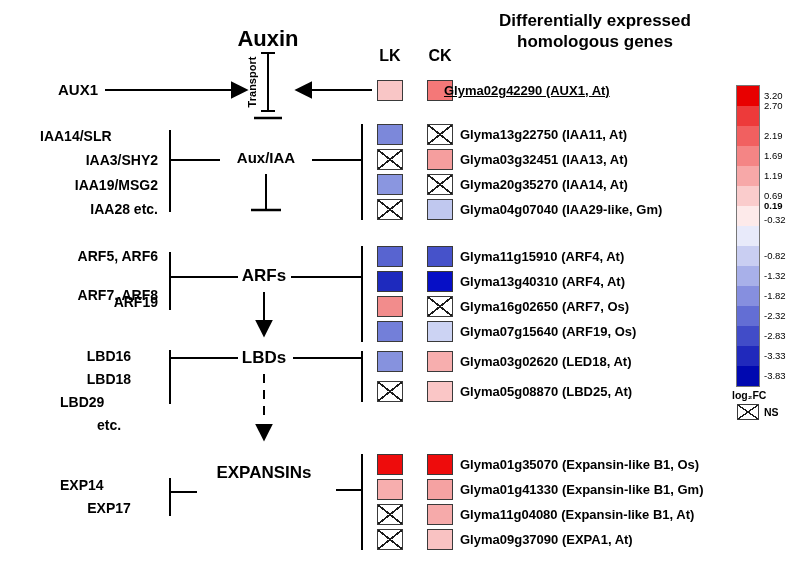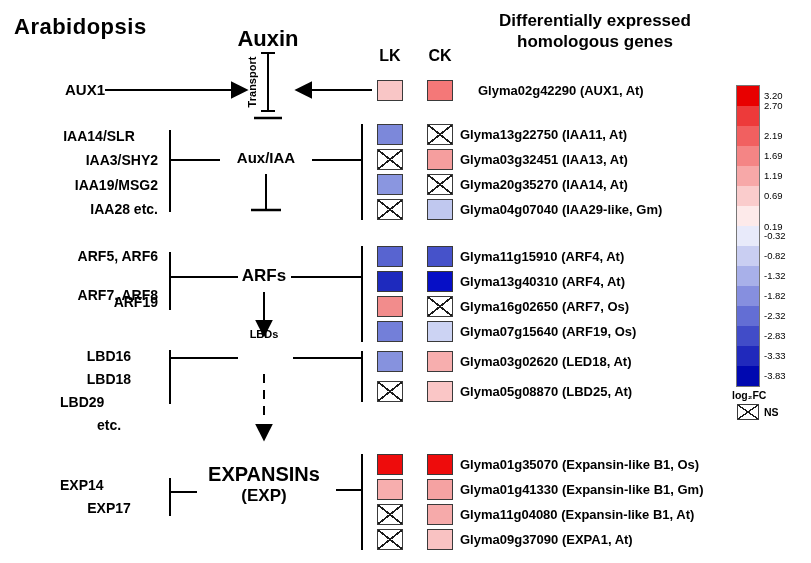--- a/index.html
+++ b/index.html
@@ -9,24 +9,24 @@
   .abs{position:absolute}
   .title{left:14px;top:14px;font-size:22px;font-weight:bold;letter-spacing:.5px}
   .right-header{left:455px;top:10px;width:280px;text-align:center;font-size:17px;font-weight:bold;line-height:1.25}
   .col-header{width:30px;text-align:center;top:47px;font-size:16px;font-weight:bold}
   .col-lk{left:375px}.col-ck{left:425px}
   .node{position:absolute;text-align:center;font-weight:bold;white-space:nowrap}
   .auxin{left:228px;top:26px;width:80px;font-size:22px}
   .transport{left:219px;top:74px;width:70px;height:16px;font-size:11px;font-weight:bold;text-align:center;transform:rotate(-90deg)}
   .aux-iaa{left:206px;top:149px;width:120px;font-size:15px}
   .arfs{left:224px;top:266px;width:80px;font-size:17px}
-  .lbds{left:224px;top:328px;width:80px;font-size:11px}
-  .expansins{left:194px;top:463px;width:140px;font-size:20px}
+  .lbds{left:224px;top:348px;width:80px;font-size:17px}
+  .expansins{left:194px;top:463px;width:140px;font-size:17px}
   .exp-sub{left:194px;top:486px;width:140px;font-size:17px}
-  .aux1-label{left:65px;top:81px;font-size:15px;font-weight:bold}
+  .aux1-label{left:58px;top:81px;font-size:15px;font-weight:bold}
   .left-label{position:absolute;font-size:14px;font-weight:bold;white-space:nowrap}
   .cell{position:absolute;width:26px;height:21px;border:1px solid #3a3a3a}
   .ns-x{background:
     linear-gradient(to top right,transparent 47%,#1c1c1c 47%,#1c1c1c 53%,transparent 53%),
     linear-gradient(to bottom right,transparent 47%,#1c1c1c 47%,#1c1c1c 53%,transparent 53%),
     #fff}
   .gene-label{position:absolute;font-size:13px;font-weight:bold;white-space:nowrap}
   .legend-col{position:absolute;left:736px;top:85px;border:1px solid #777;line-height:0}
   .legend-step{display:block;width:22px;height:20px}
   .legend-label{position:absolute;left:764px;font-size:9.5px;white-space:nowrap}
@@ -76,59 +76,57 @@
       <line x1="362" y1="124" x2="362" y2="220"></line>
       <line x1="291" y1="277" x2="362" y2="277"></line>
       <line x1="362" y1="246" x2="362" y2="342"></line>
       <line x1="293" y1="358" x2="362" y2="358"></line>
       <line x1="362" y1="351" x2="362" y2="402"></line>
       <line x1="336" y1="490" x2="362" y2="490"></line>
       <line x1="362" y1="454" x2="362" y2="550"></line>
     </g>
   </svg>
 
-  <div class="abs title">Arabidopsis</div>
 
   <div class="abs right-header">
     <div>Differentially expressed</div>
     <div>homologous genes</div>
   </div>
 
   <div class="abs col-header col-lk">LK</div>
   <div class="abs col-header col-ck">CK</div>
 
   <div class="node auxin">Auxin</div>
   <div class="abs transport">Transport</div>
   <div class="node aux-iaa">Aux/IAA</div>
   <div class="node arfs">ARFs</div>
   <div class="node lbds">LBDs</div>
   <div class="node expansins">EXPANSINs</div>
-  <div class="node exp-sub">(EXP)</div>
 
   <div class="abs aux1-label">AUX1</div>
 
   <div id="left-labels">
-      <div class="left-label" style="left: 40px; top: 128px; width: 118px; text-align: center;">IAA14/SLR</div>
+      <div class="left-label" style="left: 40px; top: 128px; width: 118px; text-align: left;">IAA14/SLR</div>
       <div class="left-label" style="left: 40px; top: 152px; width: 118px; text-align: right;">IAA3/SHY2</div>
       <div class="left-label" style="left: 40px; top: 177px; width: 118px; text-align: right;">IAA19/MSG2</div>
       <div class="left-label" style="left: 40px; top: 201px; width: 118px; text-align: right;">IAA28 etc.</div>
       <div class="left-label" style="left: 40px; top: 248px; width: 118px; text-align: right;">ARF5, ARF6</div>
       <div class="left-label" style="left: 40px; top: 271px; width: 118px; text-align: right; margin-top: 16px;">ARF7, ARF8</div>
       <div class="left-label" style="left: 40px; top: 294px; width: 118px; text-align: right;">ARF19</div>
       <div class="left-label" style="left: 60px; top: 348px; width: 98px; text-align: center;">LBD16</div>
       <div class="left-label" style="left: 60px; top: 371px; width: 98px; text-align: center;">LBD18</div>
       <div class="left-label" style="left: 60px; top: 394px; width: 98px; text-align: left;">LBD29</div>
       <div class="left-label" style="left: 60px; top: 417px; width: 98px; text-align: center;">etc.</div>
       <div class="left-label" style="left: 60px; top: 477px; width: 98px; text-align: left;">EXP14</div>
       <div class="left-label" style="left: 60px; top: 500px; width: 98px; text-align: center;">EXP17</div>
     </div>
   <div id="heatmap">
       <div class="cell" style="left: 377px; top: 80px; background: rgb(249, 198, 198);"></div>
       <div class="cell" style="left: 427px; top: 80px; background: rgb(244, 120, 120);"></div>
-      <div class="gene-label" style="left: 478px; top: 83px;">Glyma02g42290 (AUX1, At)</div>
+      <div class="gene-label" style="left: 444px; top: 83px; text-decoration: underline;">Glyma02g42290 (AUX1, At)</div>
       <div class="cell" style="left: 377px; top: 124px; background: rgb(124, 136, 218);"></div>
       <div class="cell ns-x" style="left: 427px; top: 124px;"></div>
       <div class="gene-label" style="left: 460px; top: 127px;">Glyma13g22750 (IAA11, At)</div>
       <div class="cell ns-x" style="left: 377px; top: 149px;"></div>
       <div class="cell" style="left: 427px; top: 149px; background: rgb(245, 158, 158);"></div>
       <div class="gene-label" style="left: 460px; top: 152px;">Glyma03g32451 (IAA13, At)</div>
       <div class="cell" style="left: 377px; top: 174px; background: rgb(138, 150, 224);"></div>
       <div class="cell ns-x" style="left: 427px; top: 174px;"></div>
       <div class="gene-label" style="left: 460px; top: 177px;">Glyma20g35270 (IAA14, At)</div>
       <div class="cell ns-x" style="left: 377px; top: 199px;"></div>
@@ -186,22 +184,22 @@
   <div class="abs legend-title">log₂FC</div>
   <div class="abs legend-ns-box ns-x"></div>
   <div class="abs legend-ns-label">NS</div>
 
 <div class="legend-label" style="top: 90px;">3.20</div>
     <div class="legend-label" style="top: 100px;">2.70</div>
     <div class="legend-label" style="top: 130px;">2.19</div>
     <div class="legend-label" style="top: 150px;">1.69</div>
     <div class="legend-label" style="top: 170px;">1.19</div>
     <div class="legend-label" style="top: 190px;">0.69</div>
-    <div class="legend-label" style="top: 221px;">0.19</div>
-    <div class="legend-label" style="top: 230px;">-0.32</div>
+    <div class="legend-label" style="top: 200px; font-weight: bold;">0.19</div>
+    <div class="legend-label" style="top: 214px;">-0.32</div>
     <div class="legend-label" style="top: 250px;">-0.82</div>
     <div class="legend-label" style="top: 270px;">-1.32</div>
     <div class="legend-label" style="top: 290px;">-1.82</div>
     <div class="legend-label" style="top: 310px;">-2.32</div>
     <div class="legend-label" style="top: 330px;">-2.83</div>
     <div class="legend-label" style="top: 350px;">-3.33</div>
     <div class="legend-label" style="top: 370px;">-3.83</div>
   </div>
 
 </body></html>

